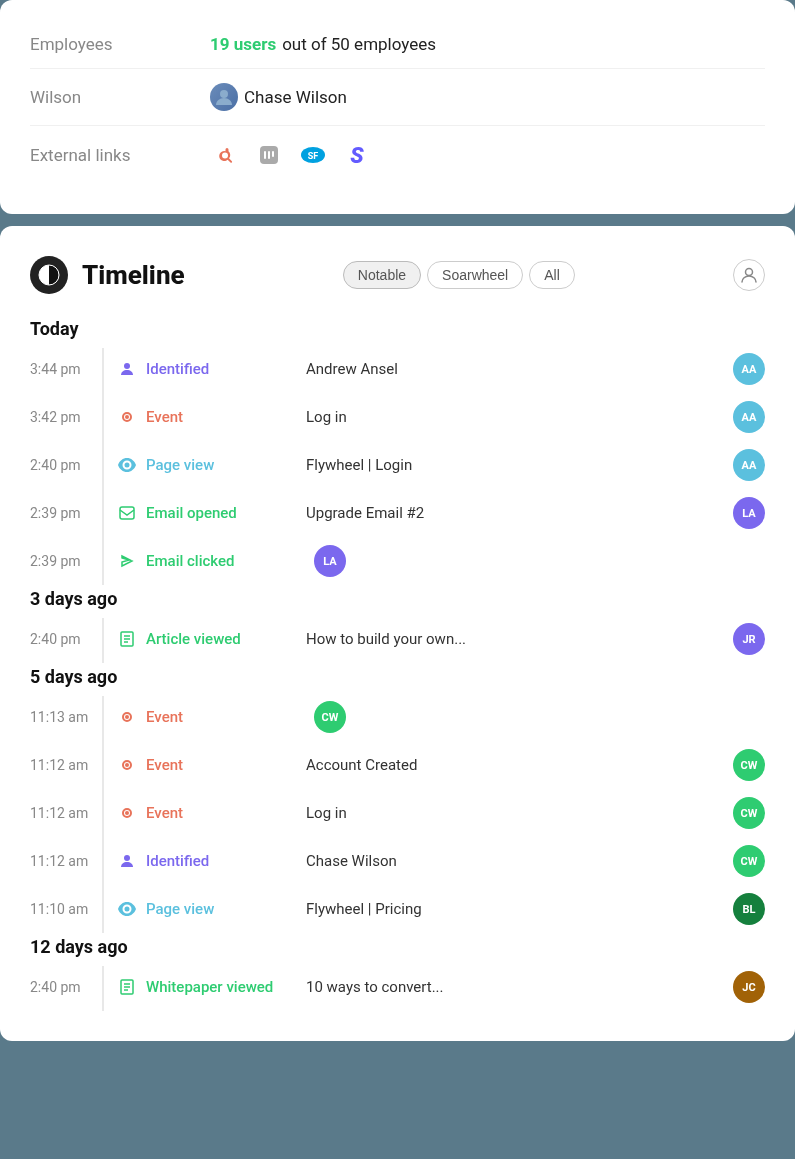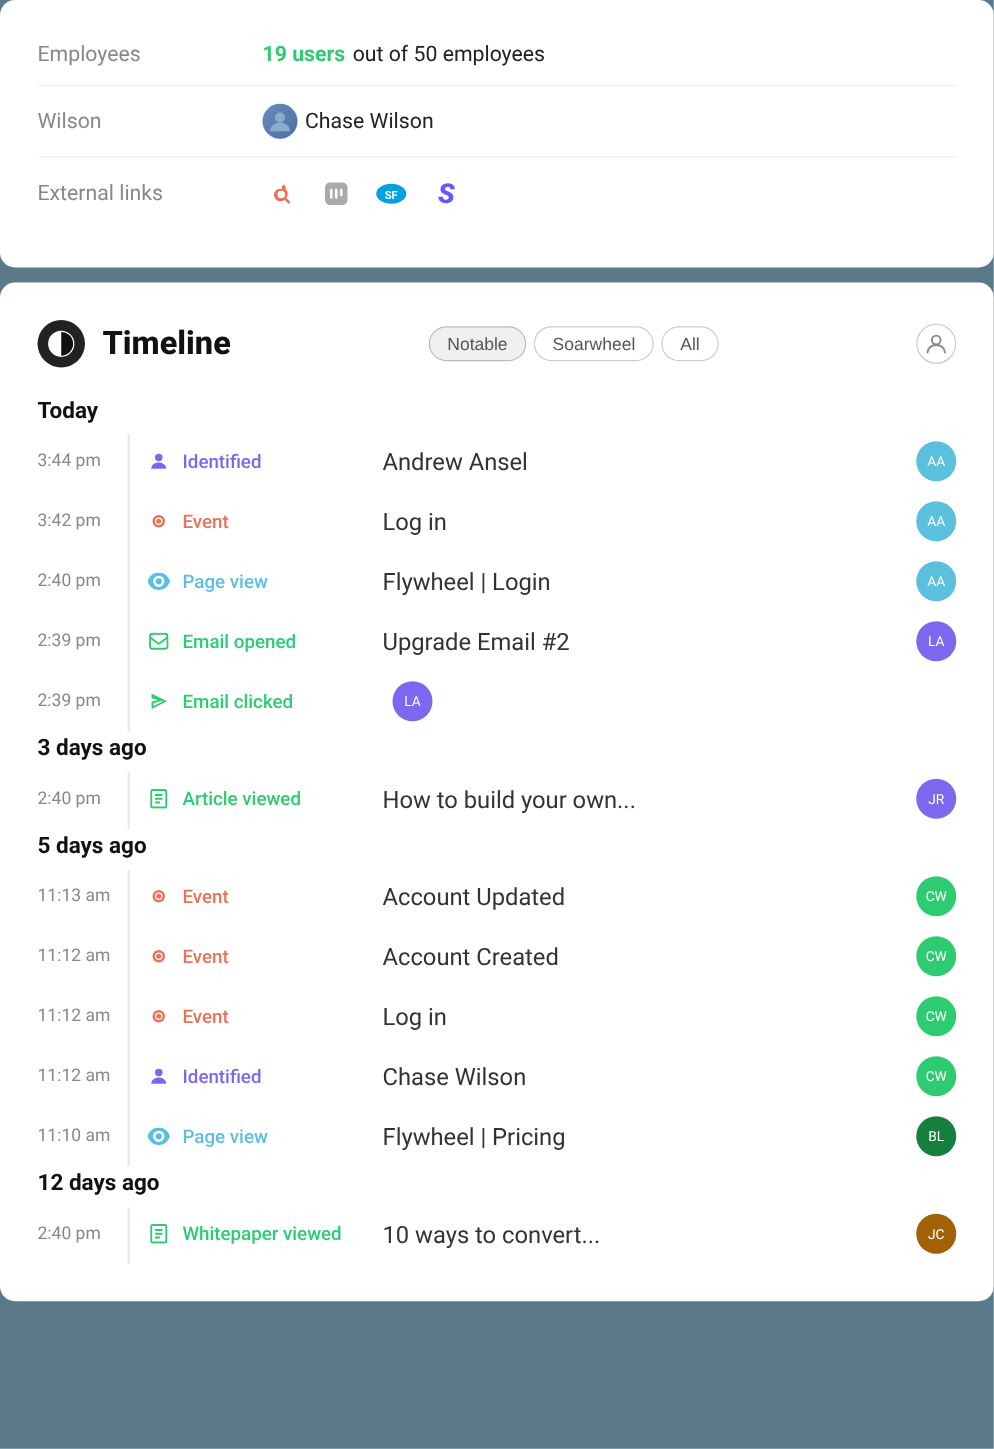--- a/index.html
+++ b/index.html
@@ -184,33 +184,33 @@
     .entry-type {
       width: 160px;
       flex-shrink: 0;
       font-size: 15px;
       font-weight: 500;
       margin-left: 4px;
     }
 
     .entry-detail {
       flex: 1;
-      font-size: 19px;
+      font-size: 15px;
       color: #333;
     }
 
     .entry-avatar {
       width: 32px;
       height: 32px;
       border-radius: 50%;
       display: flex;
       align-items: center;
       justify-content: center;
       font-size: 11px;
-      font-weight: 400;
+      font-weight: 700;
       color: white;
       flex-shrink: 0;
       margin-left: 8px;
     }
 
     .color-identified { color: #7b68ee; }
     .color-event { color: #e8735a; }
     .color-pageview { color: #5bc0de; }
     .color-email { color: #2ecc71; }
     .color-article { color: #2ecc71; }
@@ -411,21 +411,20 @@
 
       <div class="timeline-entry">
         <span class="entry-time">11:13 am</span>
         <span class="entry-icon-wrap color-event">
           <svg width="16" height="16" viewBox="0 0 16 16" fill="currentColor">
               <circle cx="8" cy="8" r="4" fill="none" stroke="currentColor" stroke-width="2"></circle>
               <circle cx="8" cy="8" r="2"></circle>
             </svg>
         </span>
         <span class="entry-type color-event">Event</span>
-        <span class="entry-detail">Account Updated</span>
         <span class="entry-avatar av-cw">CW</span>
       </div>
 
       <div class="timeline-entry">
         <span class="entry-time">11:12 am</span>
         <span class="entry-icon-wrap color-event">
           <svg width="16" height="16" viewBox="0 0 16 16" fill="currentColor">
               <circle cx="8" cy="8" r="4" fill="none" stroke="currentColor" stroke-width="2"></circle>
               <circle cx="8" cy="8" r="2"></circle>
             </svg>

